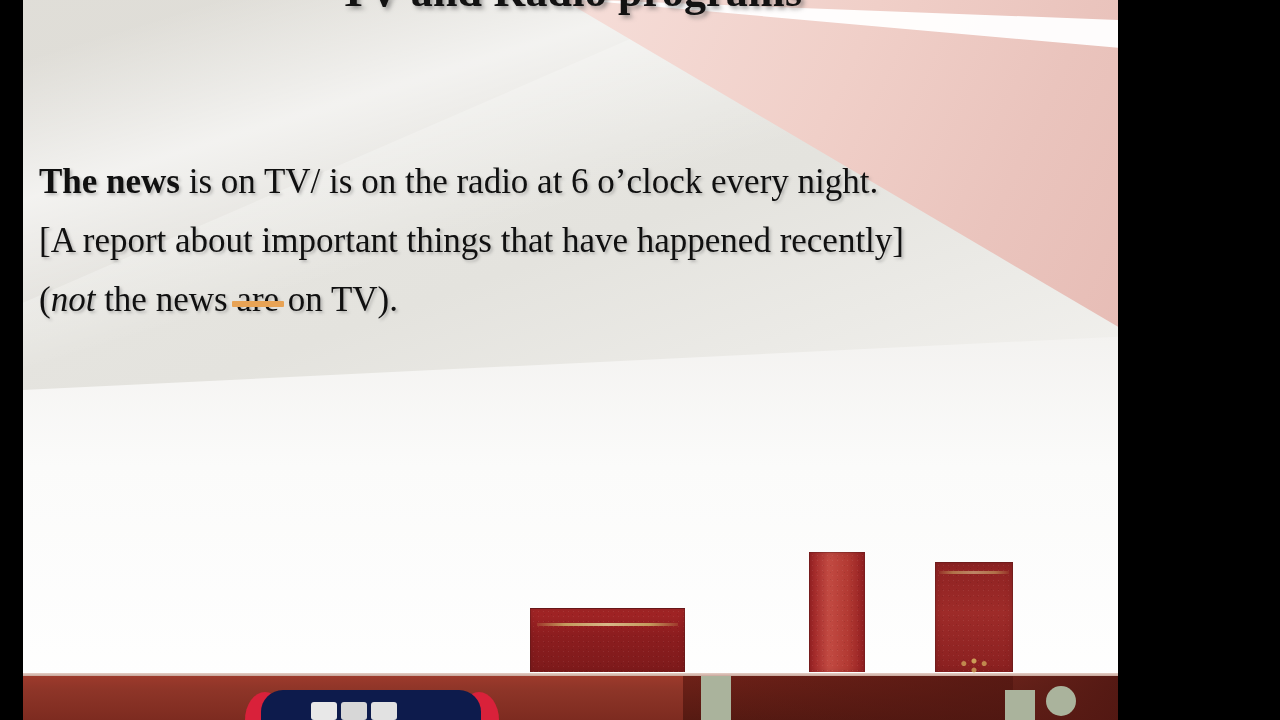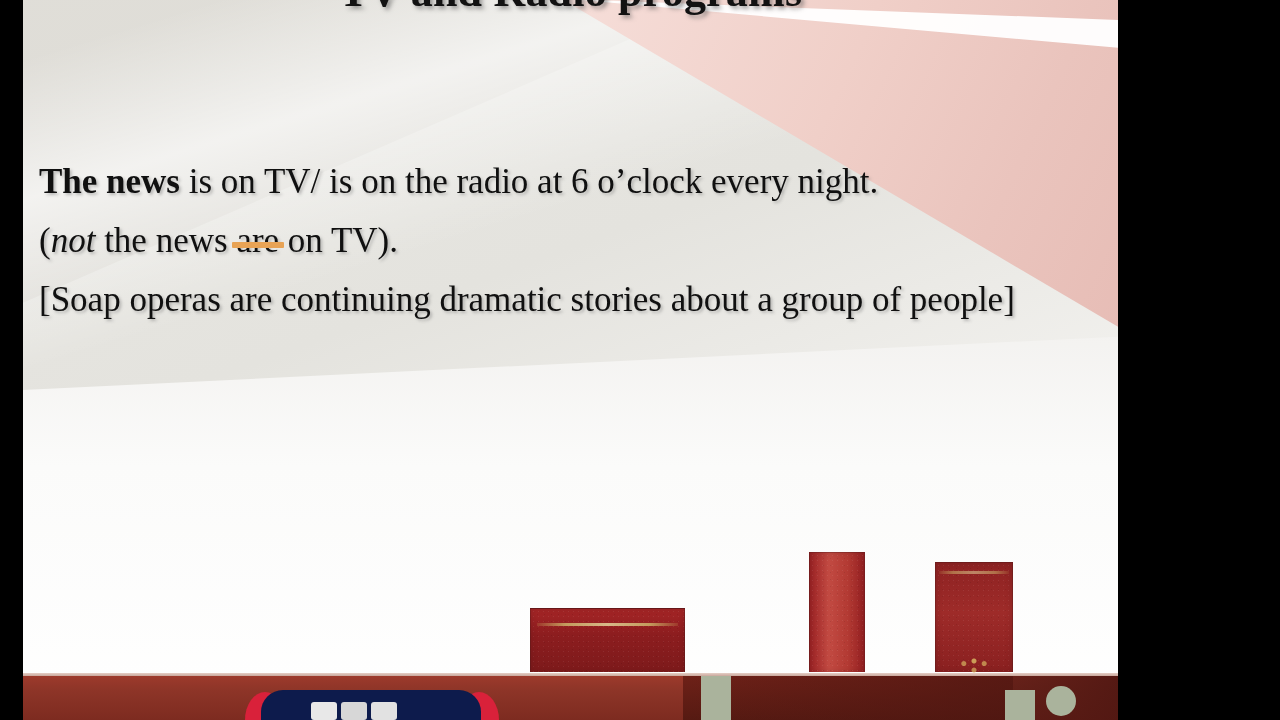--- a/index.html
+++ b/index.html
@@ -221,25 +221,25 @@
     <div class="band-diag"></div>
     <div class="wedge-pink"></div>
     <div class="wedge-stripe"></div>
 
     <div class="title">TV and Radio programs</div>
 
     <div class="body-text">
 
       <span class="line"><b>The news</b><span> is on TV/ is on the radio at 6 o’clock every night.</span></span>
 
+      <span class="line"><span>[A report about important things that have happened recently]</span></span>
 
       <span class="line"><span>(</span><i>not</i><span> the news </span><span class="strike">are</span><span> on TV).</span></span>
 
 
-      <span class="line"><span>[Soap operas are continuing dramatic stories about a group of people]</span></span>
 
 
     </div>
 
     <div class="books">
 
       <div class="book bk1">
         <div class="gold-line" style="top:14px;"></div>
       </div>
 

